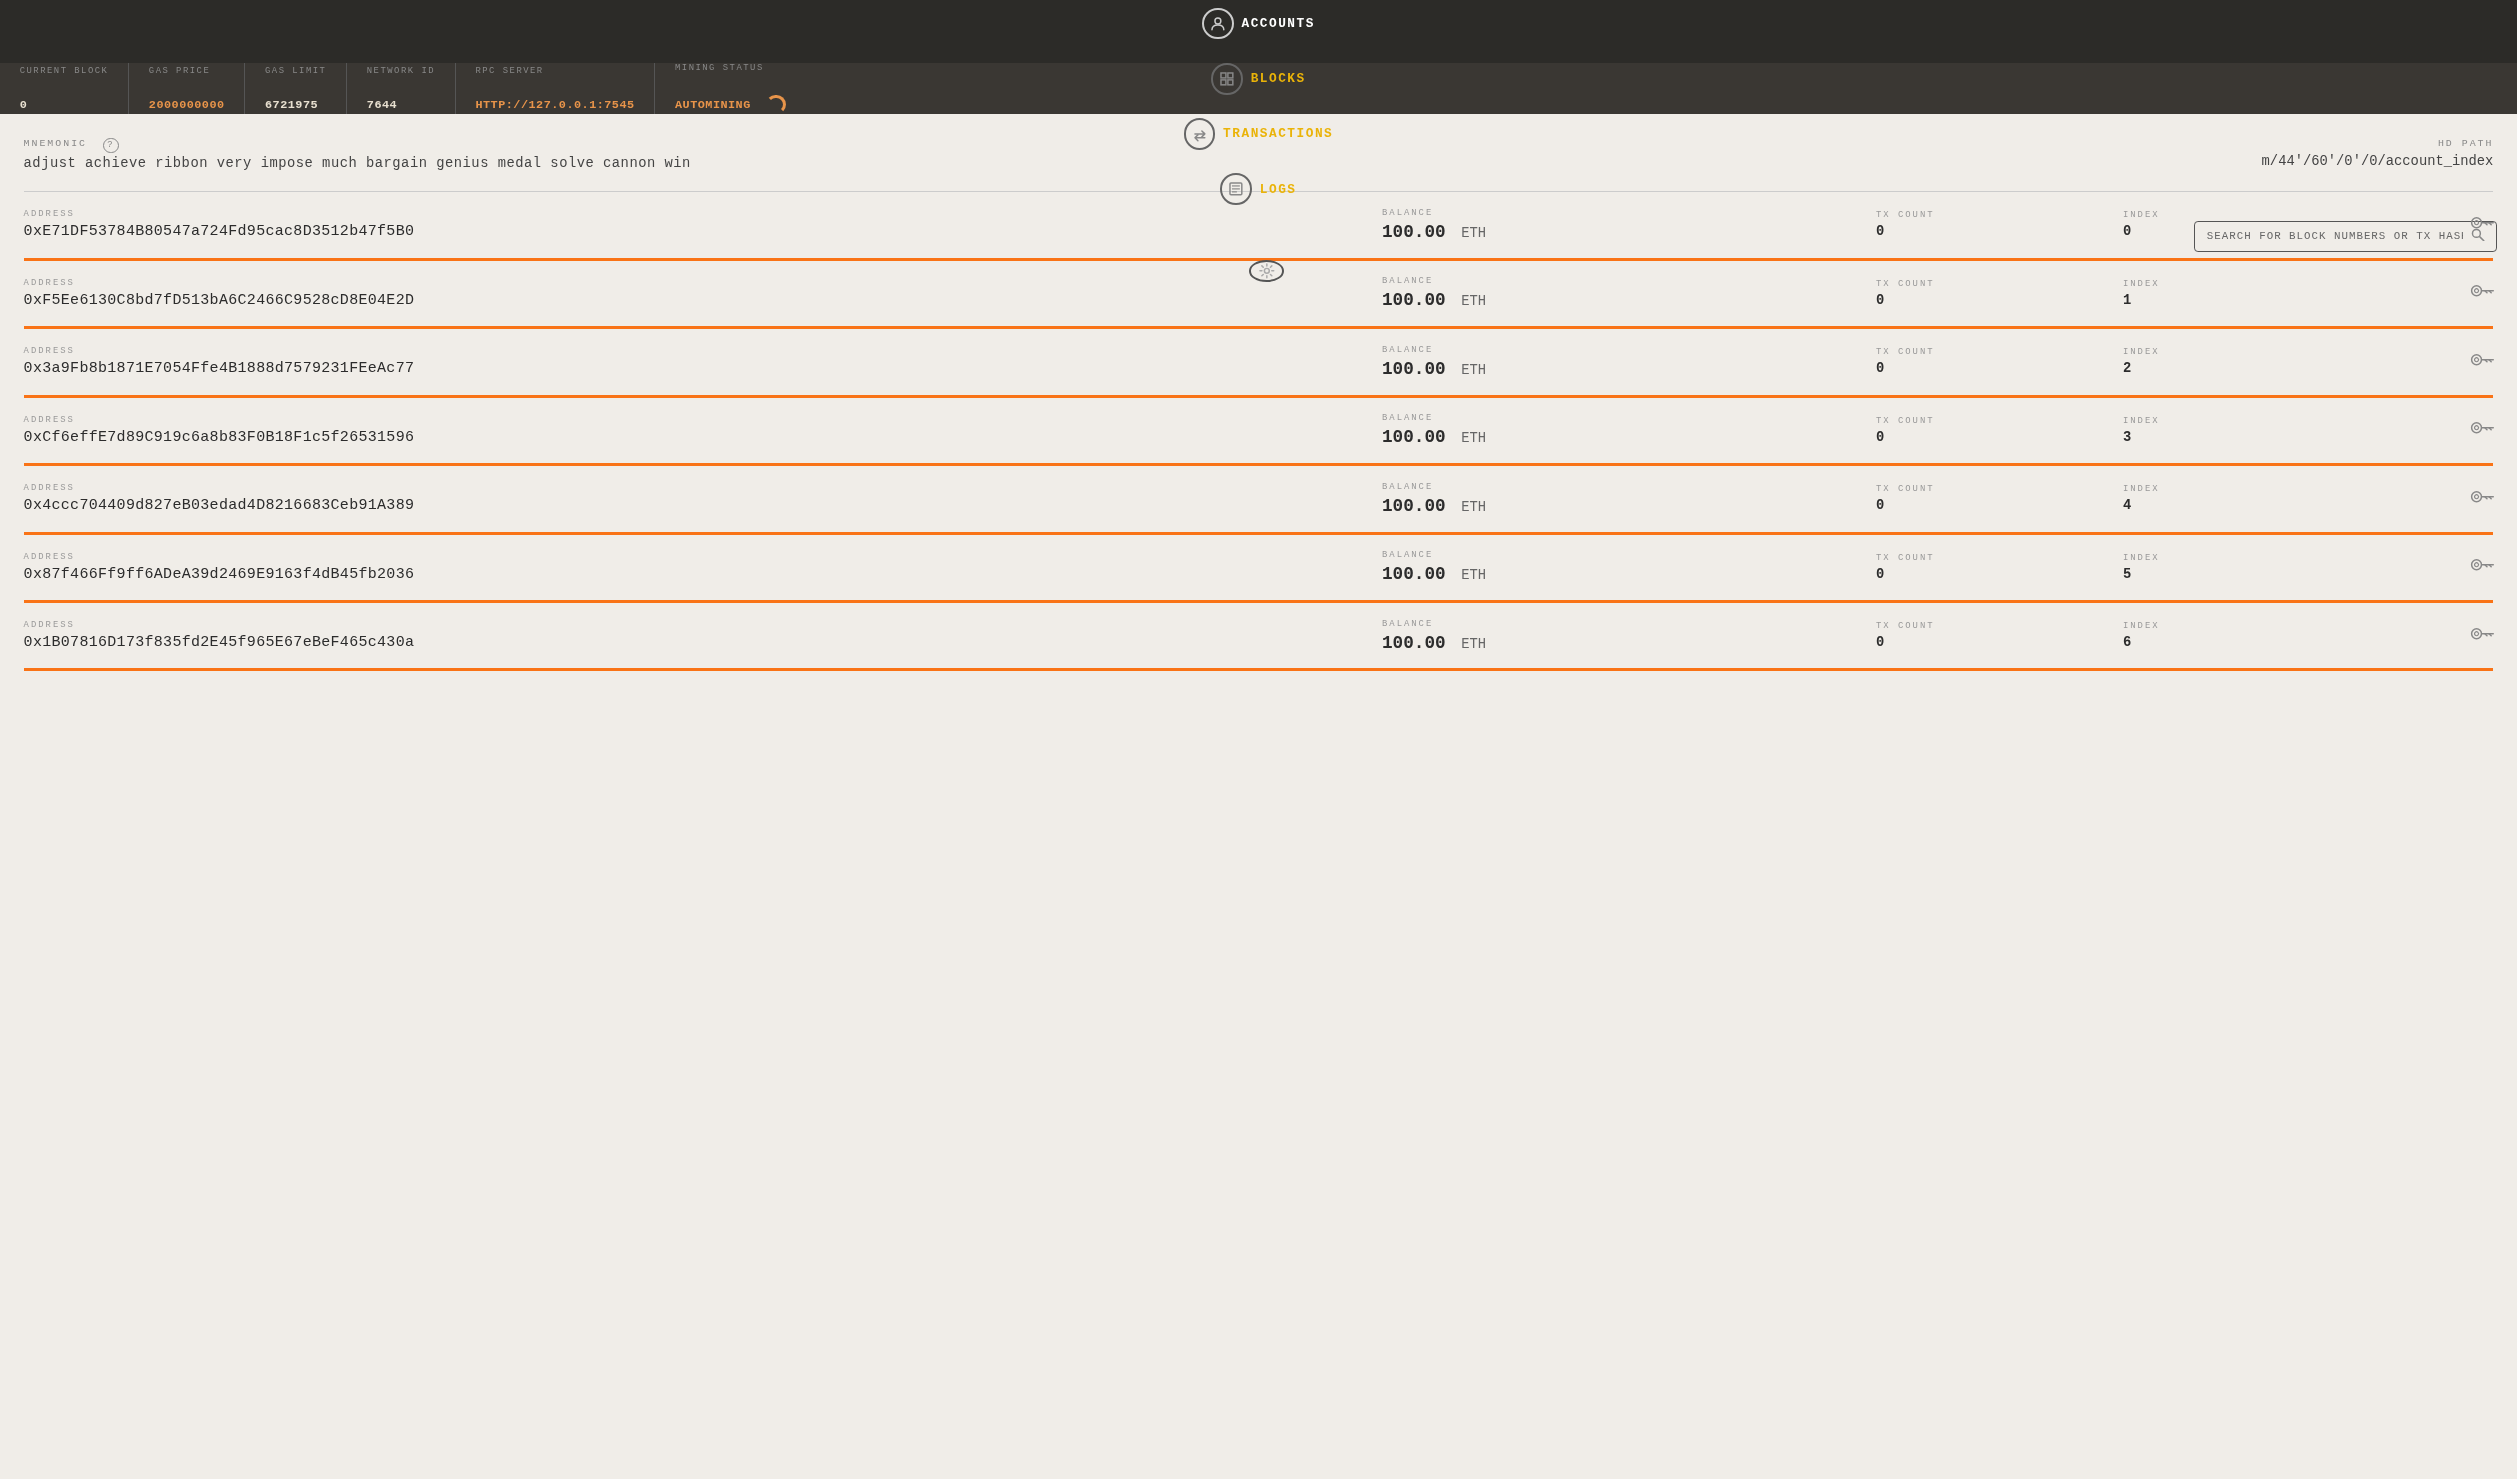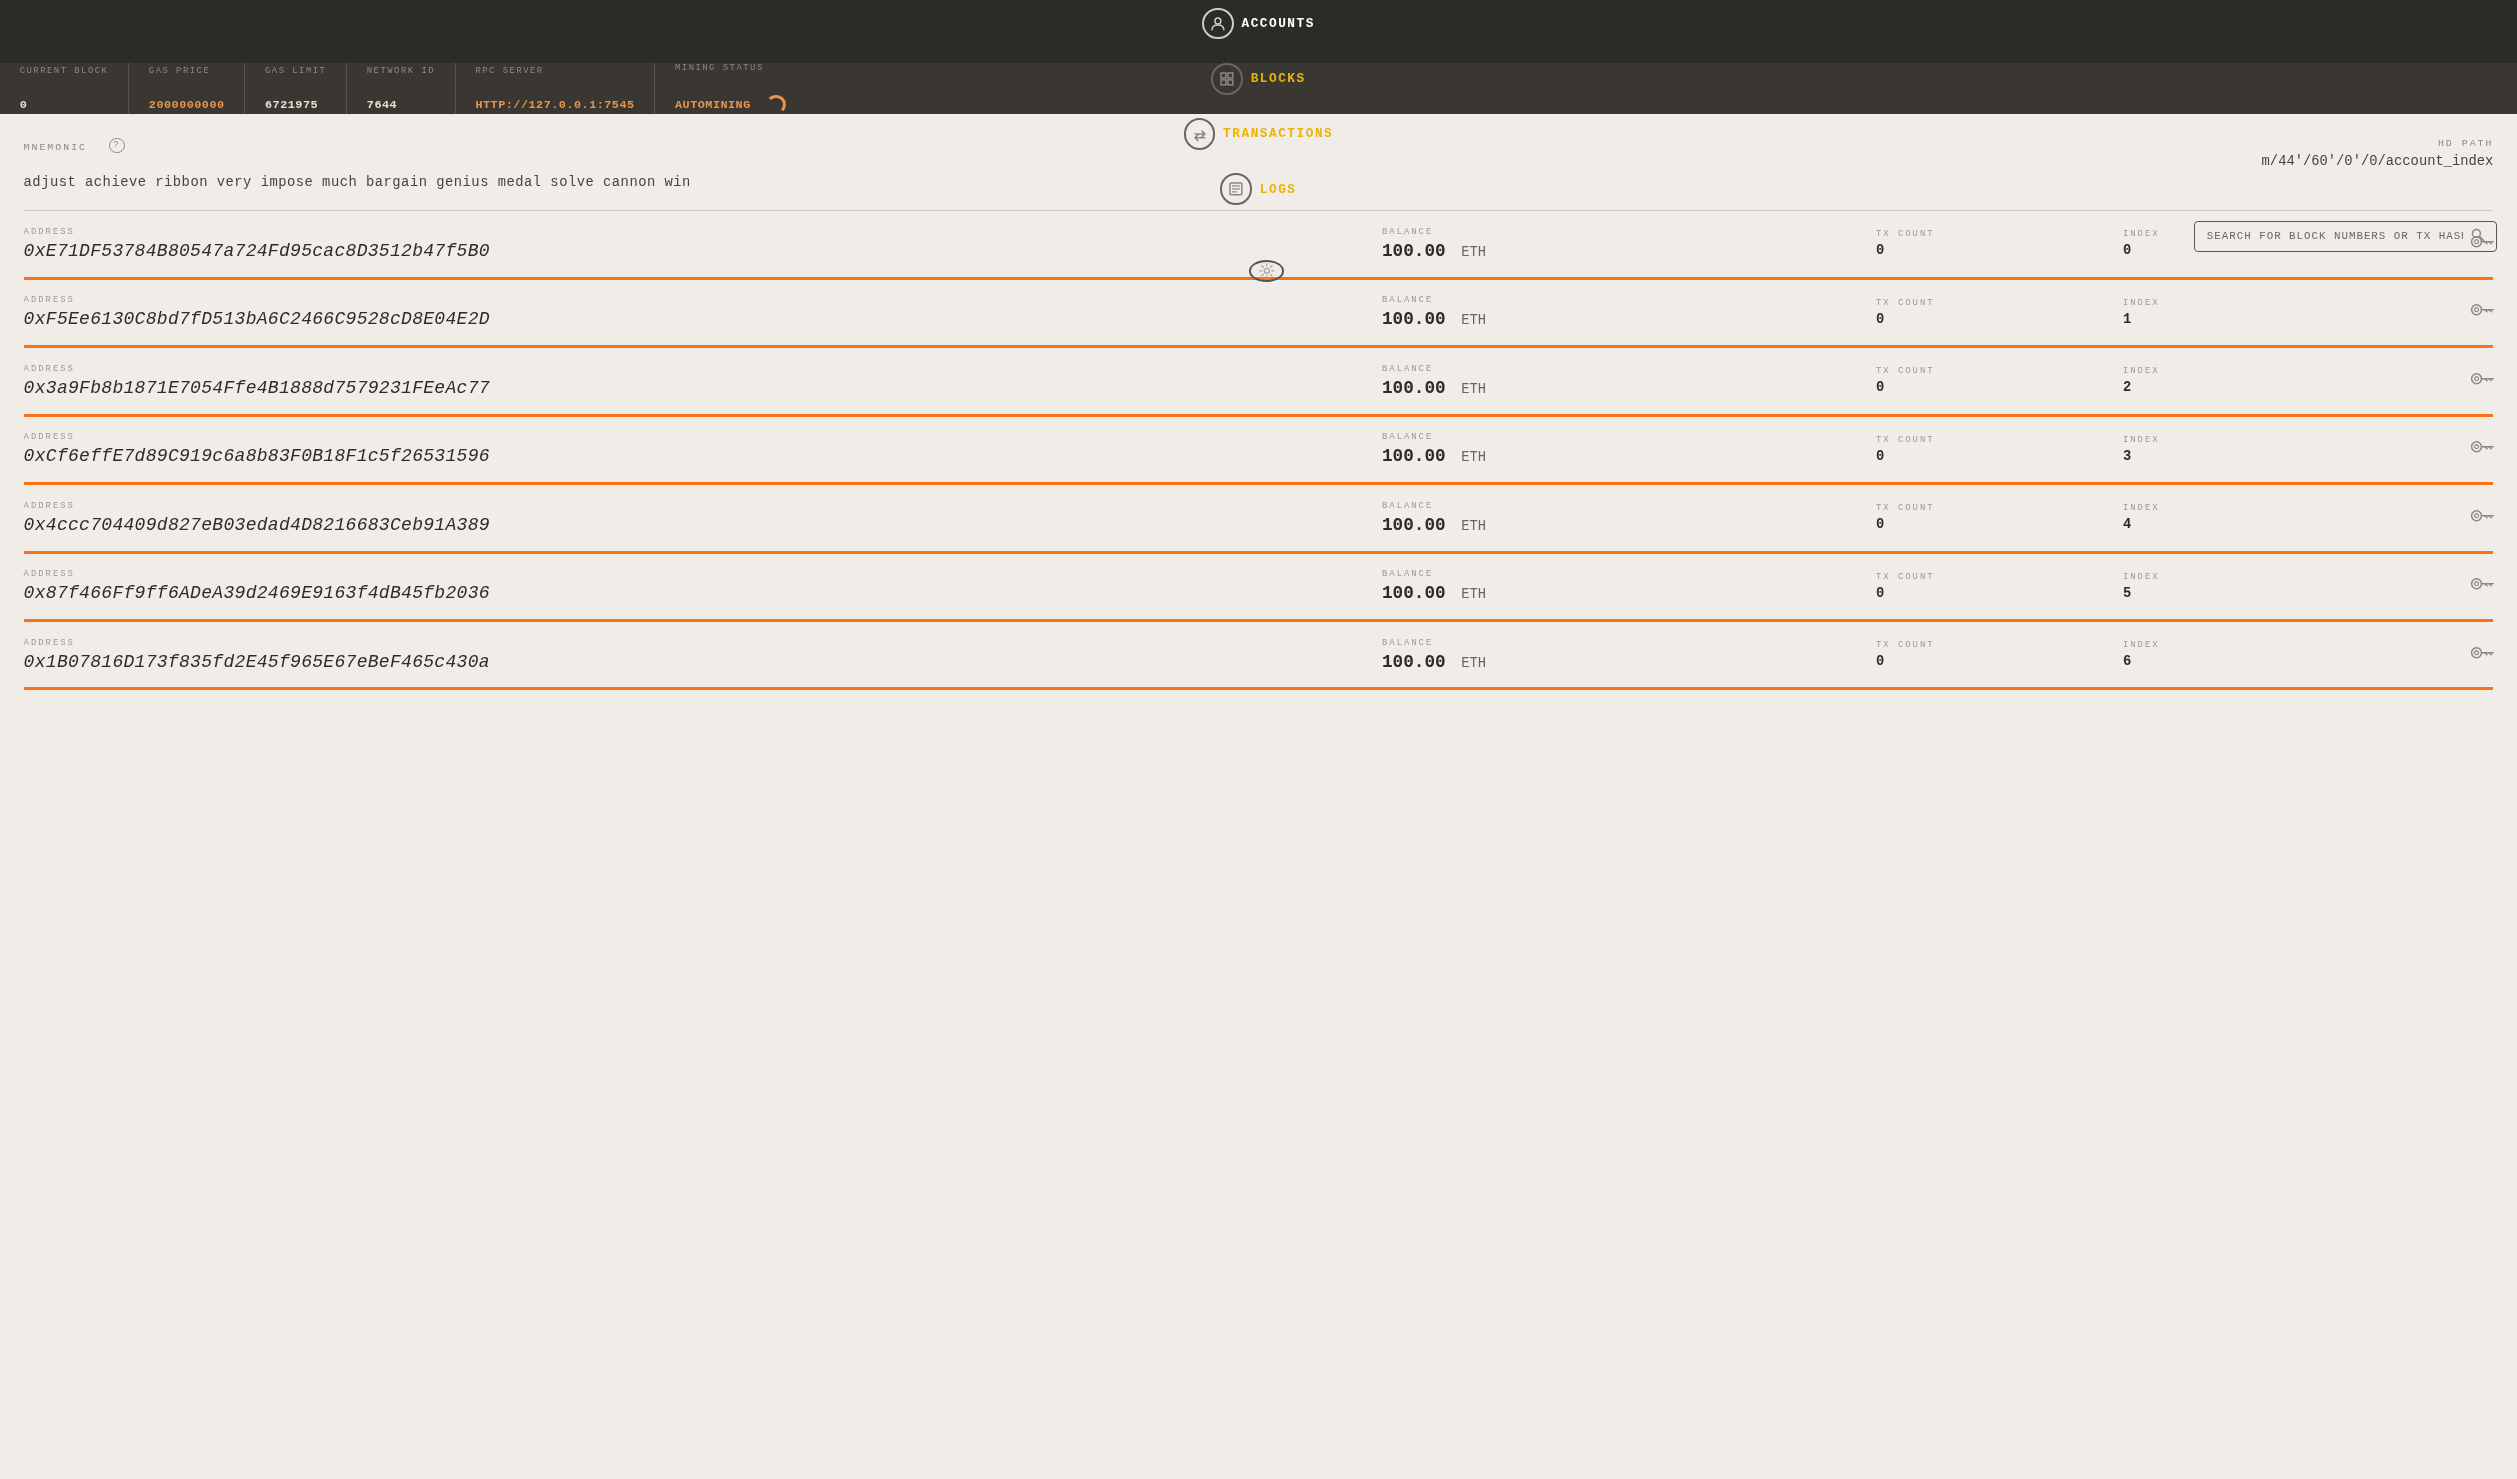--- a/index.html
+++ b/index.html
@@ -149,23 +149,23 @@
       border-bottom: 1px solid #ccc;
       margin-bottom: 0;
     }
     .mnemonic-left {}
     .mnemonic-label {
       font-size: 9.9px;
       letter-spacing: 2px;
       color: #888;
       text-transform: uppercase;
       display: flex;
-      align-items: flex-end;
-      gap: 22px;
-      margin-bottom: 22px;
+      align-items: flex-start;
+      gap: 16px;
+      margin-bottom: 3px;
     }
     .help-icon {
       display: inline-flex;
       align-items: center;
       justify-content: center;
       width: 15.8px;
       height: 15.8px;
       border: 1px solid #888;
       border-radius: 50%;
       font-size: 8.9px;
@@ -230,23 +230,22 @@
       text-transform: uppercase;
       margin-bottom: 3.9px;
     }
     .field-value {
       font-size: 13.8px;
       color: #2c2c2c;
       font-weight: 600;
       letter-spacing: 0.3px;
     }
     .field-value.address {
-      font-size: 18px;
+      font-size: 15px;
       font-weight: 500;
-      font-style: italic;
     }
     .balance-amount {
       font-size: 17.7px;
       font-weight: 700;
       color: #2c2c2c;
     }
     .balance-unit {
       font-size: 13.8px;
       font-weight: 400;
       color: #666;

